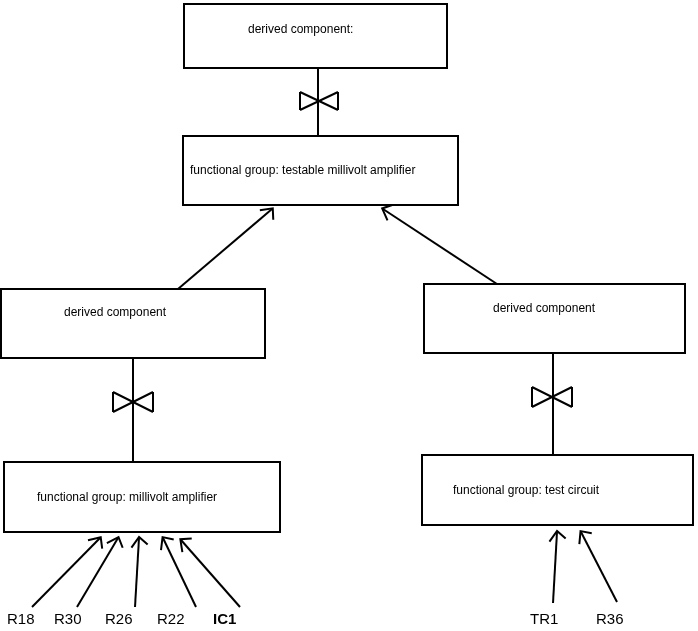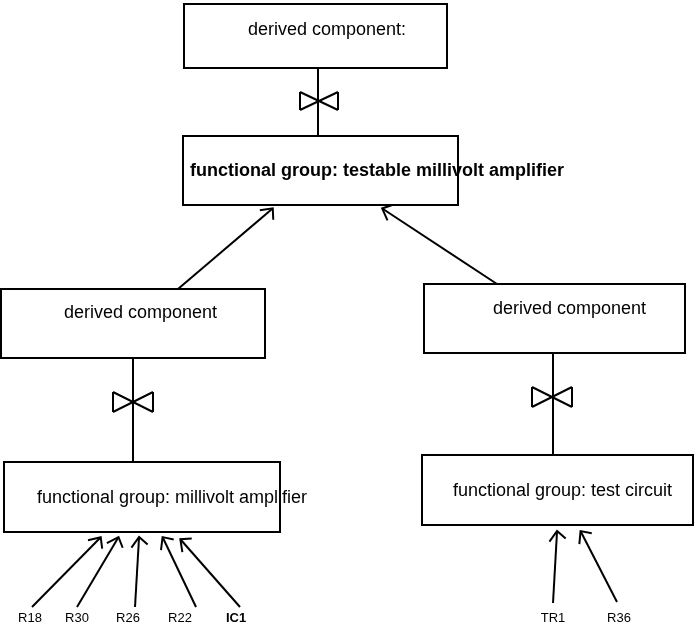--- a/index.html
+++ b/index.html
@@ -22,38 +22,37 @@
     left: 0; top: 0;
     width: 698px;
     height: 631px;
   }
   .node {
     position: absolute;
     box-sizing: border-box;
     border: 2px solid #000000;
     background: #ffffff;
     color: #000000;
-    font-size: 18px;
+    font-size: 12px;
     line-height: 15px;
   }
   .node .txt { white-space: nowrap; }
   
   .node-top        { left: 183px; top: 3px;   width: 265px; height: 66px; padding: 17px 0 0 63px; }
-  .node-fg-testable{ left: 182px; top: 135px; width: 277px; height: 71px; display: flex; align-items: center; padding-left: 6px; font-weight: bold; }
+  .node-fg-testable{ left: 182px; top: 135px; width: 277px; height: 71px; display: flex; align-items: center; padding-left: 6px; }
   .node-dc-mva     { left: 0px;   top: 288px; width: 266px; height: 71px; padding: 15px 0 0 62px; }
   .node-dc-test    { left: 423px; top: 283px; width: 263px; height: 71px; padding: 16px 0 0 68px; }
   .node-fg-mva     { left: 3px;   top: 461px; width: 278px; height: 72px; display: flex; align-items: center; padding-left: 32px; }
   .node-fg-test    { left: 421px; top: 454px; width: 273px; height: 72px; display: flex; align-items: center; padding-left: 30px; }
   .node-top .line2 { margin-left: 4px; }
   .comp-label {
     position: absolute;
     width: 46px;
     top: 610px;
-    text-align: center;
-    font-size: 13px;
+    font-size: 15px;
     color: #000000;
   }
   .lbl-r18 { left: 7px; }
   .lbl-r30 { left: 54px; }
   .lbl-r26 { left: 105px; }
   .lbl-r22 { left: 157px; }
   .lbl-ic1 { left: 213px; font-weight: bold; }
   .lbl-tr1 { left: 530px; }
   .lbl-r36 { left: 596px; }
 </style>

